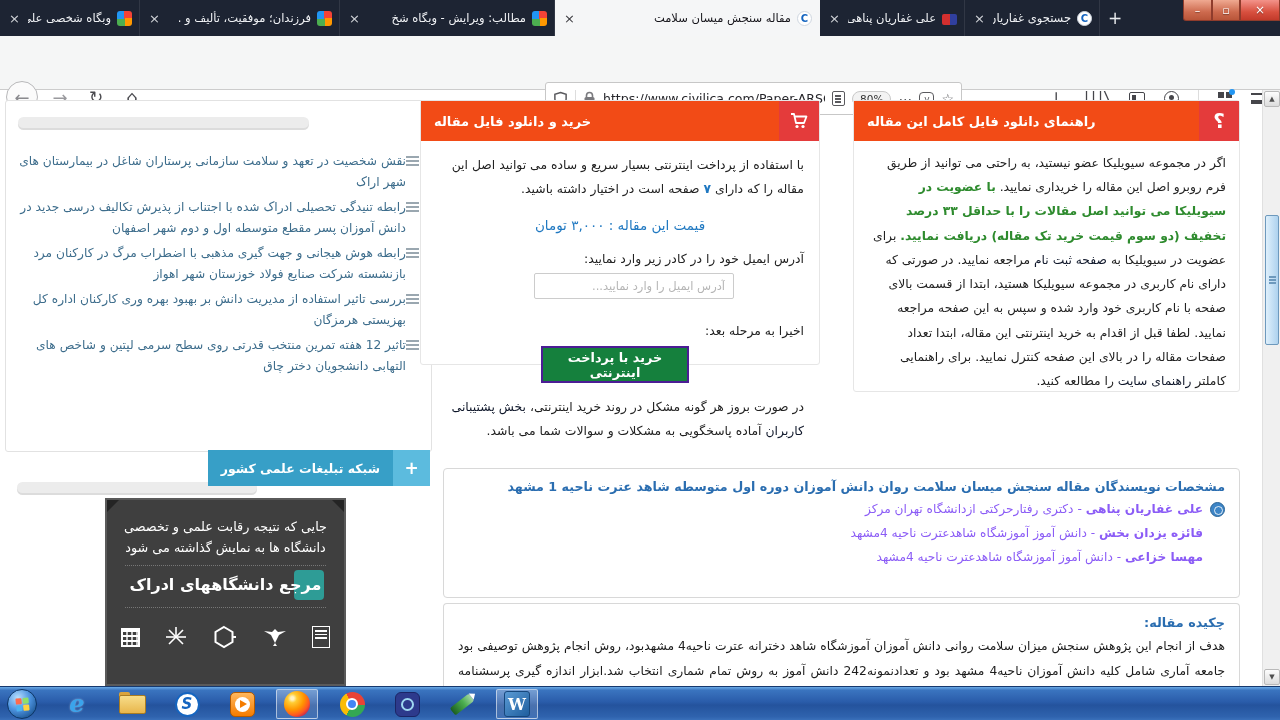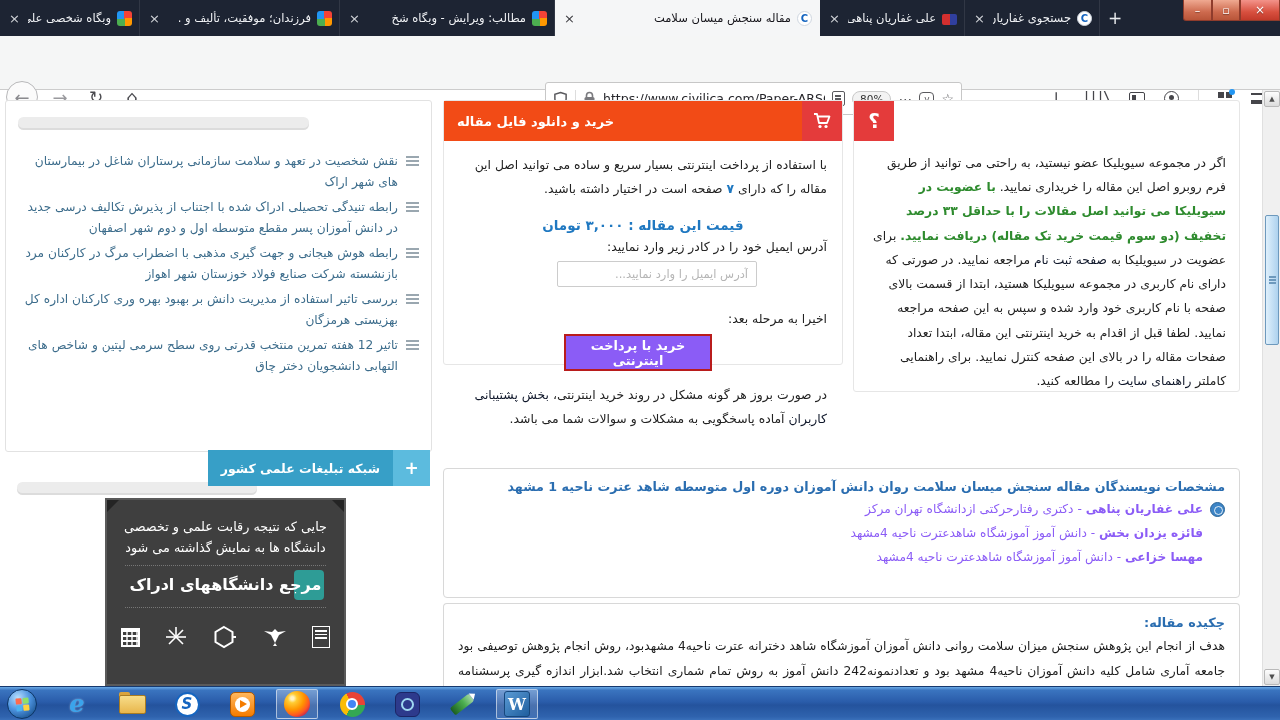--- a/index.html
+++ b/index.html
@@ -75,37 +75,37 @@
             font-size:20px; font-weight:bold; }
   .teal-head { position:absolute; display:flex; height:36px; }
   .th-label { background:#379fc7; color:#fff; font-weight:bold; font-size:12.5px; display:flex; align-items:center;
               padding:0 13px; direction:rtl; }
   .th-ico { width:37px; background:#5cbbde; color:#fff; display:flex; align-items:center; justify-content:center; font-size:17px; font-weight:bold; }
   .head-strip { position:absolute; height:11px; background:#ececec; border-radius:6px; box-shadow:0 2px 0 #dcdcdc; }
 
   
   .p-related { left:5px; top:100px; width:427px; height:352px; }
   .rel-list { position:absolute; top:50px; right:12px; left:10px; direction:rtl; }
-  .rel-item { display:flex; gap:8px; margin-bottom:5px; color:#3d6d8c; font-size:12.2px; line-height:1.68; }
+  .rel-item { display:flex; margin-bottom:5px; color:#3d6d8c; font-size:12.2px; line-height:1.68; }
   .li-ico { flex:0 0 13px; height:10px; margin-top:5px;
             background:repeating-linear-gradient(#9aa7b0 0 1.6px, transparent 1.6px 4px); }
   .rel-foot { position:absolute; bottom:13px; right:12px; left:10px; color:#2a2a2a; font-size:12.2px; direction:rtl; }
 
   
-  .p-purchase { left:443px; top:100px; width:400px; height:265px; border-color:#e6e6e6; }
+  .p-purchase { left:420px; top:100px; width:400px; height:265px; border-color:#e6e6e6; }
   .pp-body { position:absolute; top:40px; left:0; right:0; bottom:0; padding:12px 15px; direction:rtl; font-size:12.4px; color:#222; }
   .pp-body p.lead { line-height:1.95; text-align:right; }
   .blue-b { color:#1f78c1; font-weight:bold; }
-  .price { text-align:center; color:#1f78c1; font-weight:bold; font-size:13.5px; margin:16px 0 6px; }
+  .price { text-align:center; color:#1f78c1; font-weight:normal; font-size:13.5px; margin:16px 0 18px; }
   .email-label { text-align:right; margin-bottom:7px; }
   .email-input { display:block; width:200px; height:26px; margin:0 auto 0 98px; border:1px solid #ccc; border-radius:2px;
                  direction:rtl; padding:0 8px; font-size:11.5px; font-family:"DejaVu Sans",sans-serif; color:#333; }
   .email-input::placeholder { color:#b5b5b5; }
   .next-step { text-align:right; margin:24px 0 8px; }
-  .buy-btn { display:block; margin:0 auto 12px 105px; width:148px; height:37px; background:#8b5cf6; border:2px solid #b91c1c;
+  .buy-btn { display:block; margin:0 auto 12px 105px; width:148px; height:37px; background:#15803d; border:2px solid #4c1d95;
              color:#fff; font-weight:bold; font-size:12.8px; font-family:"DejaVu Sans",sans-serif; }
   .support { line-height:1.9; text-align:right; }
   .red-b { color:#0f172a; font-weight:normal; }
   .green-b { color:#2e8b2e; font-weight:bold; }
 
   
   .p-guide { left:853px; top:100px; width:387px; height:292px; border-color:#e6e6e6; }
   .pg-body { position:absolute; top:40px; left:0; right:0; bottom:0; padding:10px 13px; direction:rtl;
              font-size:12.3px; color:#222; line-height:1.97; text-align:right; }
 
@@ -363,20 +363,21 @@
       <div class="email-label">آدرس ایمیل خود را در کادر زیر وارد نمایید:</div>
       <input class="email-input" type="text" placeholder="آدرس ایمیل را وارد نمایید..." style="">
       <div class="next-step">اخیرا به مرحله بعد:</div>
       <button class="buy-btn">خرید با پرداخت اینترنتی</button>
       <p class="support"><span>در صورت بروز هر گونه مشکل در روند خرید اینترنتی، </span><span class="red-b">بخش پشتیبانی کاربران</span><span> آماده پاسخگویی به مشکلات و سوالات شما می باشد.</span></p>
     </div>
   </div>
 
   <div class="panel p-guide">
     <div class="orange-head">
+      <div class="oh-label">راهنمای دانلود فایل کامل این مقاله</div>
       <div class="oh-ico">؟</div>
     </div>
     <div class="pg-body">
       <span>اگر در مجموعه سیویلیکا عضو نیستید، به راحتی می توانید از طریق فرم روبرو اصل این مقاله را خریداری نمایید.</span>
       <span class="green-b">با عضویت در سیویلیکا می توانید اصل مقالات را با حداقل ۳۳ درصد تخفیف (دو سوم قیمت خرید تک مقاله) دریافت نمایید.</span><span> برای عضویت در سیویلیکا به </span><span class="red-b">صفحه ثبت نام</span><span> مراجعه نمایید. در صورتی که دارای نام کاربری در مجموعه سیویلیکا هستید، ابتدا از قسمت بالای صفحه با نام کاربری خود وارد شده و سپس به این صفحه مراجعه نمایید.</span>
       <span>لطفا قبل از اقدام به خرید اینترنتی این مقاله، ابتدا تعداد صفحات مقاله را در بالای این صفحه کنترل نمایید.</span>
       <span>برای راهنمایی کاملتر </span><span class="red-b">راهنمای سایت</span><span> را مطالعه کنید.</span>
     </div>
   </div>
 

